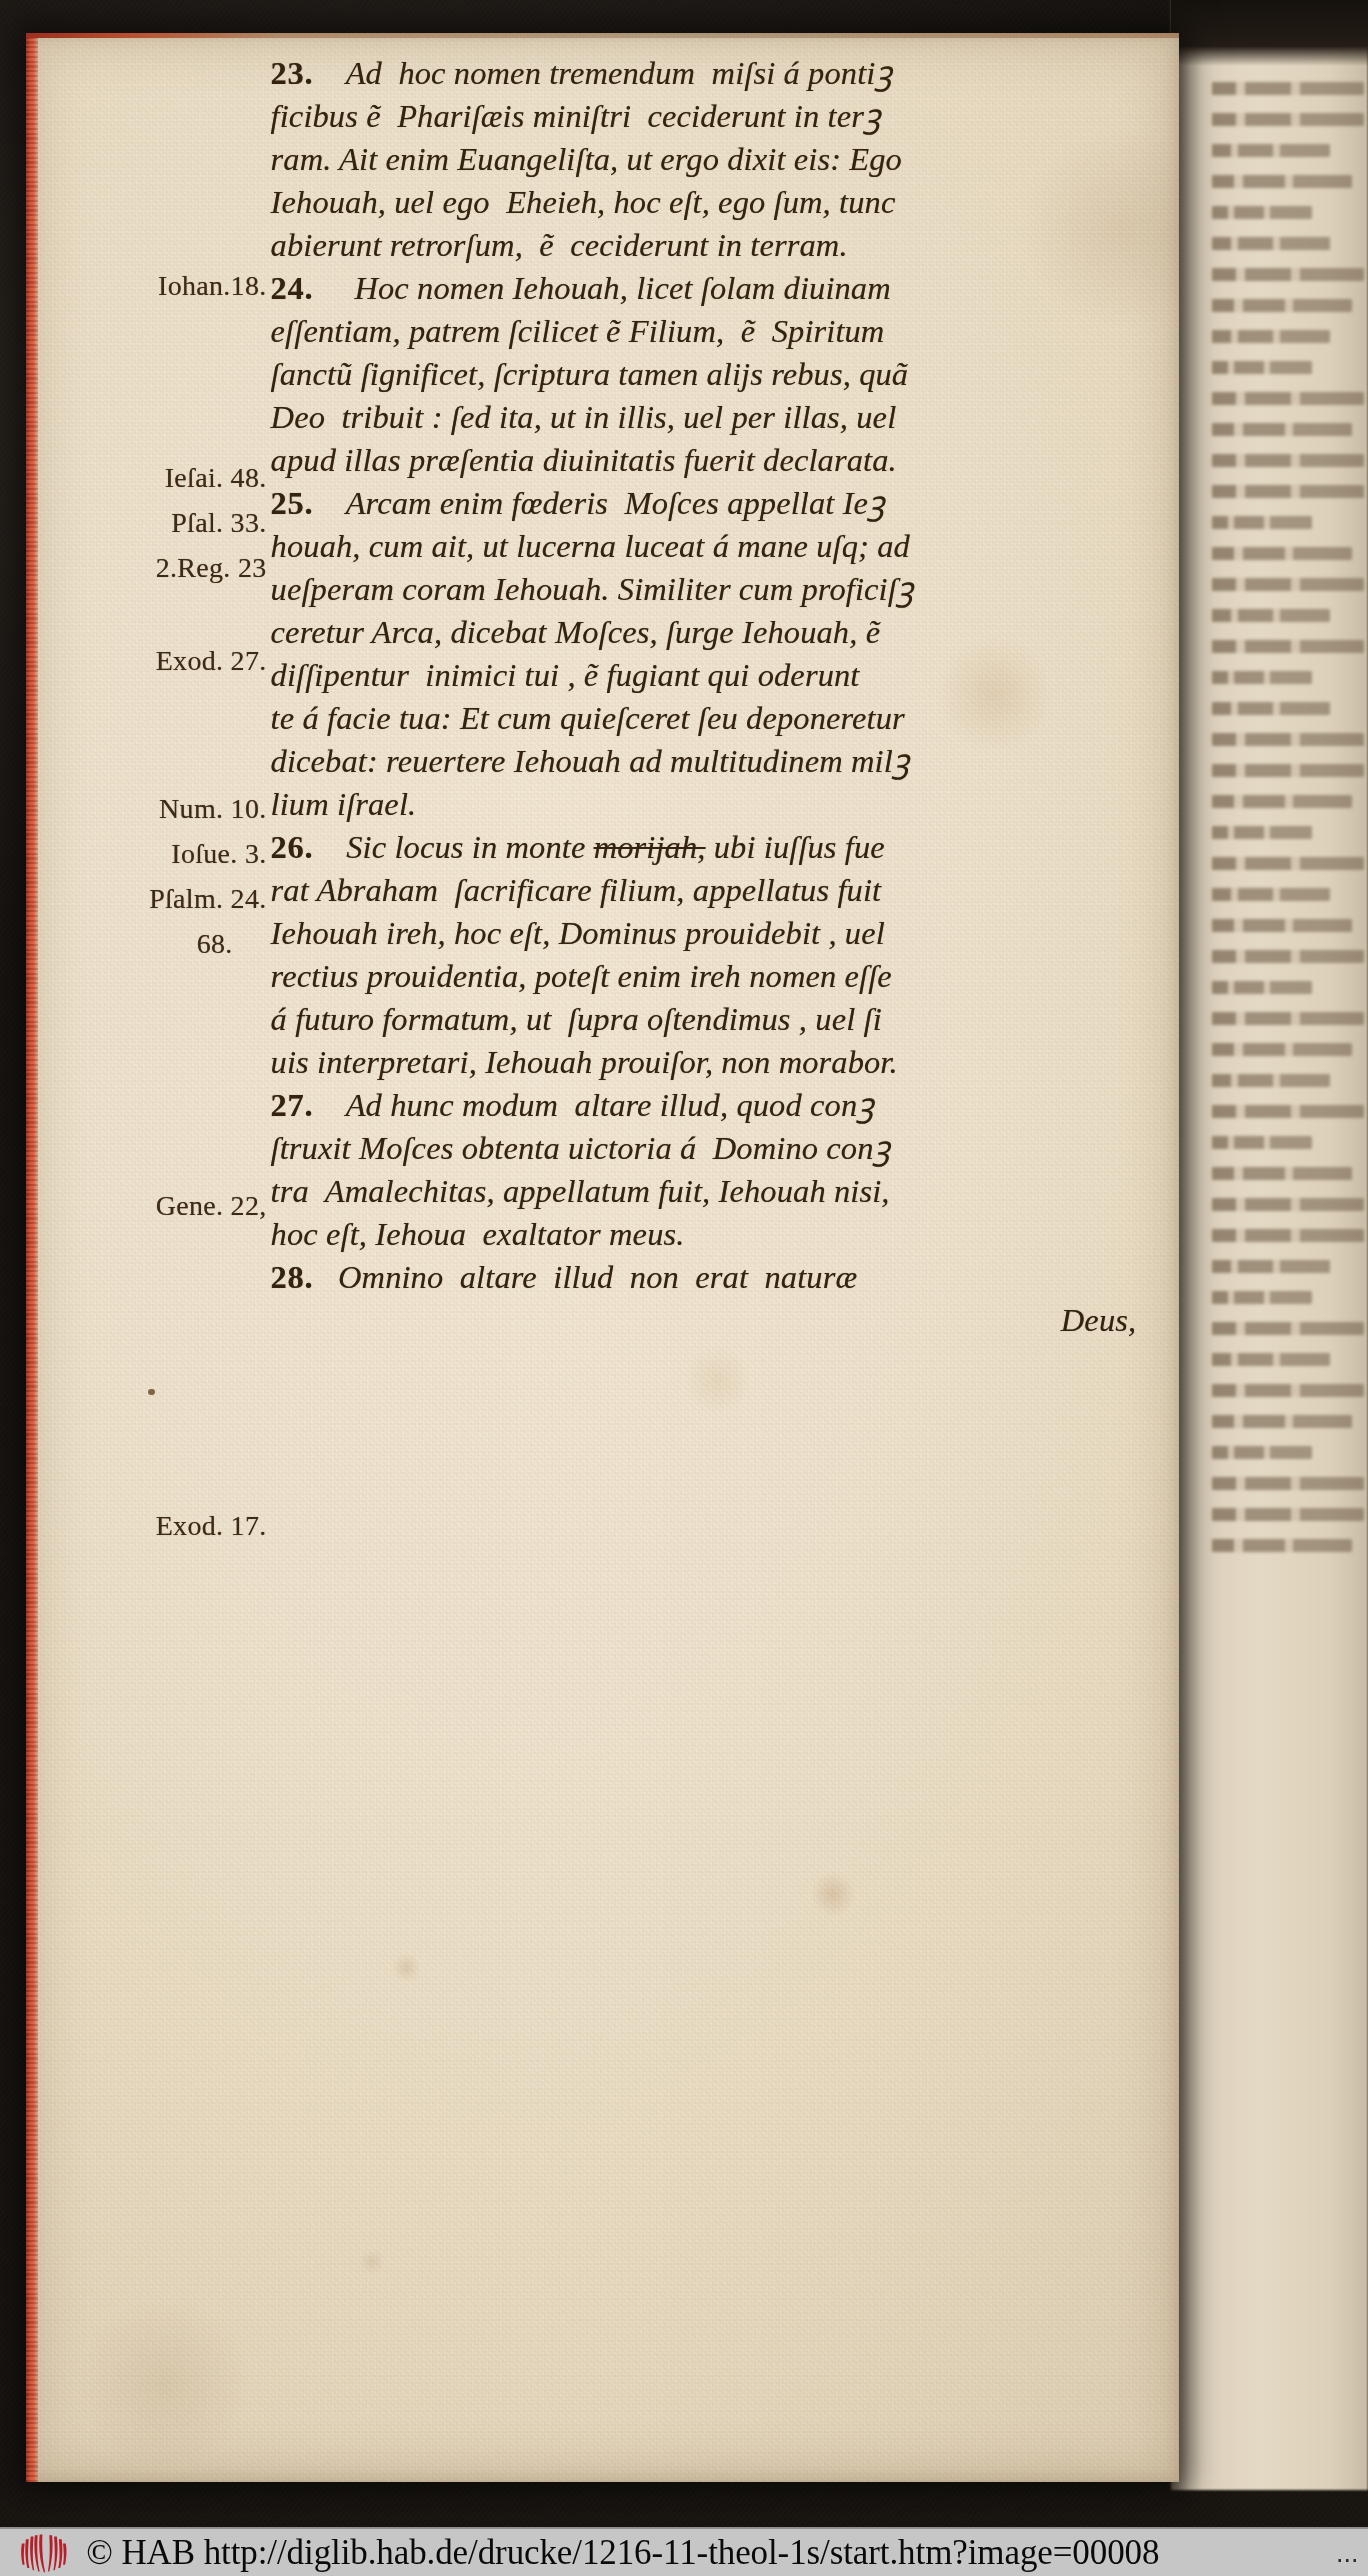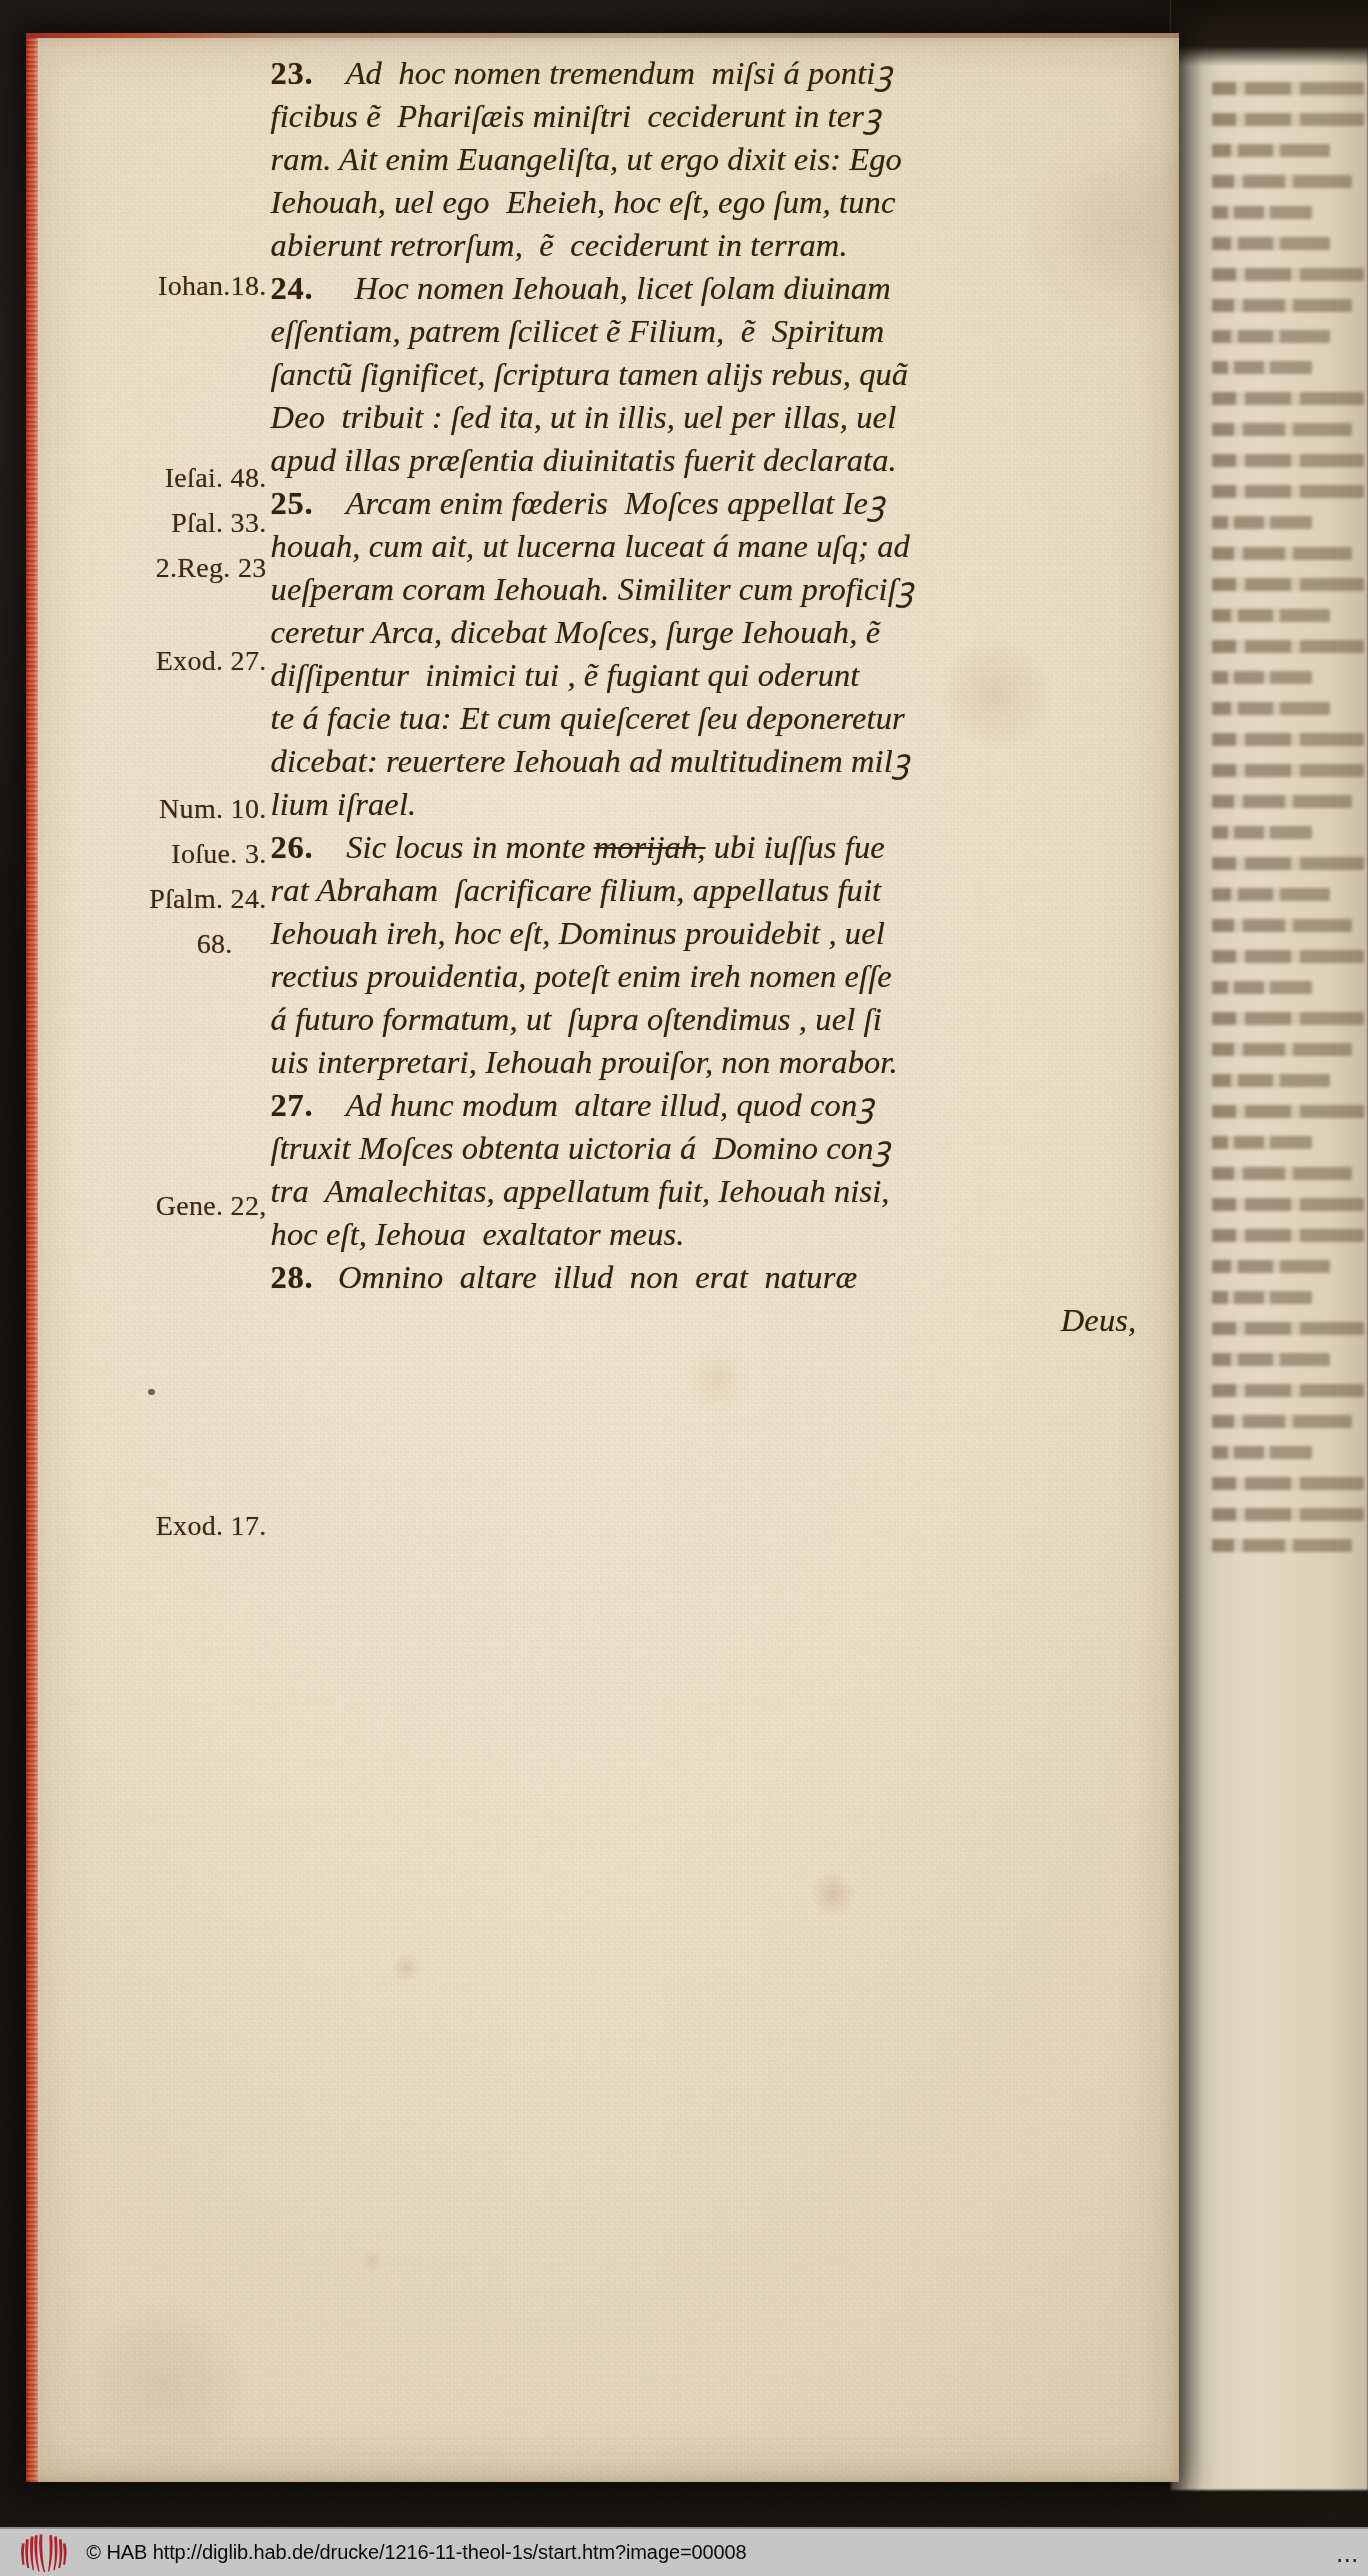--- a/index.html
+++ b/index.html
@@ -193,22 +193,22 @@
     position:absolute; left:0; top:-9.6px; width:1368px; height:9.6px;
     background:repeating-linear-gradient(90deg,#2b2b2b 0 4.1px,#3a3a3a 4.1px 7.5px);
   }
   #hab-logo{
     width: 59px; height: 40px;
     margin-left: 15px; margin-right: 12.3px;
     flex: 0 0 59px;
     position: relative;
   }
   #footer-url{
-    font-family:Liberation Sans, sans-serif;
-    font-size: 20px;
+    font-family:Liberation Serif, serif;
+    font-size: 35px;
     color:#0a0a0a;
     white-space: nowrap;
     letter-spacing: -0.1px;
   }
   #footer-ellipsis{
     position:absolute; right: 9.6px; top: 50%; transform: translateY(-50%);
     font-family:"Liberation Sans", sans-serif;
     font-size: 27px; color:#2a2a2a;
   }
 </style>

